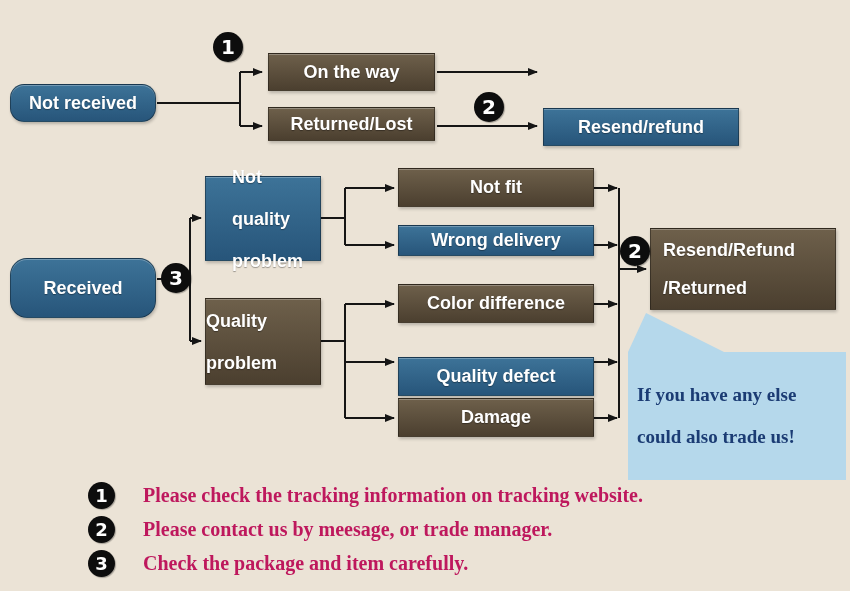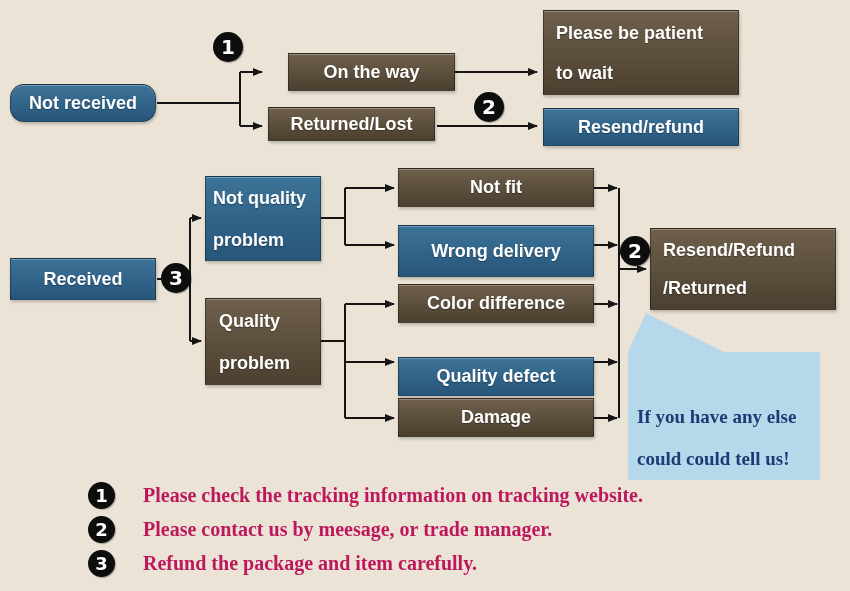--- a/index.html
+++ b/index.html
@@ -25,32 +25,32 @@
   }
   .node.blue  { background:linear-gradient(180deg,#3d7398,#27557a); }
   .node.brown { background:linear-gradient(180deg,#6e604b,#4b3f2f); }
   .node.ml {
     flex-direction:column; align-items:flex-start; justify-content:center;
     text-align:left;
   }
 
   
   .p-notreceived { left:10px;  top:84px;  width:146px; height:38px;border-radius:14px; }
-  .p-ontheway    { left:268px; top:53px;  width:167px; height:38px;margin-left:20px; }
+  .p-ontheway    { left:268px; top:53px;  width:167px; height:38px; }
   .p-patient     { left:543px; top:10px;  width:196px; height:85px; padding-left:12px; }
   .p-patient span { line-height:40px; }
   .p-returned    { left:268px; top:107px; width:167px; height:34px; }
   .p-resend      { left:543px; top:108px; width:196px; height:38px; }
-  .p-received    { left:10px;  top:258px; width:146px; height:42px; }
-  .p-notquality  { left:205px; top:176px; width:116px; height:85px; padding-left:7px; }
+  .p-received    { left:10px;  top:258px; width:146px; height:60px;border-radius:17px; }
+  .p-notquality  { left:205px; top:176px; width:116px; height:85px; padding-left:26px; }
   .p-notquality span { line-height:42px; }
-  .p-quality     { left:205px; top:298px; width:116px; height:87px; padding-left:13px; }
+  .p-quality     { left:205px; top:298px; width:116px; height:87px; padding-left:0; }
   .p-quality span { line-height:42px; }
   .p-notfit      { left:398px; top:168px; width:196px; height:39px; }
-  .p-wrongdel    { left:398px; top:225px; width:196px; height:52px; }
+  .p-wrongdel    { left:398px; top:225px; width:196px; height:31px; }
   .p-colordiff   { left:398px; top:284px; width:196px; height:39px; }
   .p-qualdefect  { left:398px; top:357px; width:196px; height:39px; }
   .p-damage      { left:398px; top:398px; width:196px; height:39px; }
   .p-rrd         { left:650px; top:228px; width:186px; height:82px; padding-left:12px; }
   .p-rrd span { line-height:38px; }
 
   
   .badge {
     position:absolute; z-index:3;
     background:#0d0d0d; color:#fff; border-radius:50%;
@@ -60,25 +60,25 @@
   }
   .badge.big { width:30px; height:30px; font-size:20px; }
   .b1 { left:213px; top:32px; }
   .b2a { left:474px; top:92px; }
   .b3 { left:161px; top:263px; }
   .b2b { left:620px; top:236px; }
 
   
   .callout {
     position:absolute; z-index:2;
-    left:628px; top:352px; width:192px; height:128px;
+    left:628px; top:352px; width:218px; height:128px;
     background:#b5d8eb;
     color:#1b3c74; font-weight:bold; font-size:19px;
     font-family:"Liberation Serif", serif;
-    display:flex; flex-direction:column; justify-content:flex-end;
+    display:flex; flex-direction:column; justify-content:center;
     padding:0 6px 0 9px;
   }
   .callout span { line-height:42px; white-space:nowrap; }
 
   
   .legend { position:absolute; z-index:2; left:88px; top:481px; }
   .legend-row { display:flex; align-items:center; height:28px; margin-bottom:6px; }
   .legend-badge {
     position:static;
     width:27px; height:27px; font-size:18px;
@@ -133,24 +133,20 @@
       <line x1="594" y1="418" x2="617" y2="418" marker-end="url(#arr)"></line>
       <line x1="619" y1="188" x2="619" y2="418"></line>
       <line x1="619" y1="269" x2="646" y2="269" marker-end="url(#arr)"></line>
     </g>
 
     <polygon points="646,313 724,352 628,352" fill="#b5d8eb"></polygon>
   </svg>
 
   <div class="node blue  p-notreceived">Not received</div>
   <div class="node brown p-ontheway">On the way</div>
-  <div class="node brown ml p-patient">
-    <span>Please be patient</span>
-    <span>to wait</span>
-  </div>
   <div class="node brown p-returned">Returned/Lost</div>
   <div class="node blue  p-resend">Resend/refund</div>
   <div class="node blue  p-received">Received</div>
   <div class="node blue  ml p-notquality">
     <span>Not quality</span>
     <span>problem</span>
   </div>
   <div class="node brown ml p-quality">
     <span>Quality</span>
     <span>problem</span>
@@ -165,31 +161,31 @@
     <span>/Returned</span>
   </div>
 
   <div class="badge big b1">1</div>
   <div class="badge big b2a">2</div>
   <div class="badge big b3">3</div>
   <div class="badge big b2b">2</div>
 
   <div class="callout">
     <span>If you have any else</span>
-    <span>could could tell us!</span>
+    <span>could also trade us!</span>
   </div>
 
   <div class="legend">
     <div class="legend-row">
       <div class="badge legend-badge">1</div>
       <div class="legend-text">Please check the tracking information on tracking website.</div>
     </div>
     <div class="legend-row">
       <div class="badge legend-badge">2</div>
       <div class="legend-text">Please contact us by meesage, or trade manager.</div>
     </div>
     <div class="legend-row">
       <div class="badge legend-badge">3</div>
-      <div class="legend-text">Refund the package and item carefully.</div>
+      <div class="legend-text">Check the package and item carefully.</div>
     </div>
   </div>
 
 </div>
 
 </body></html>

